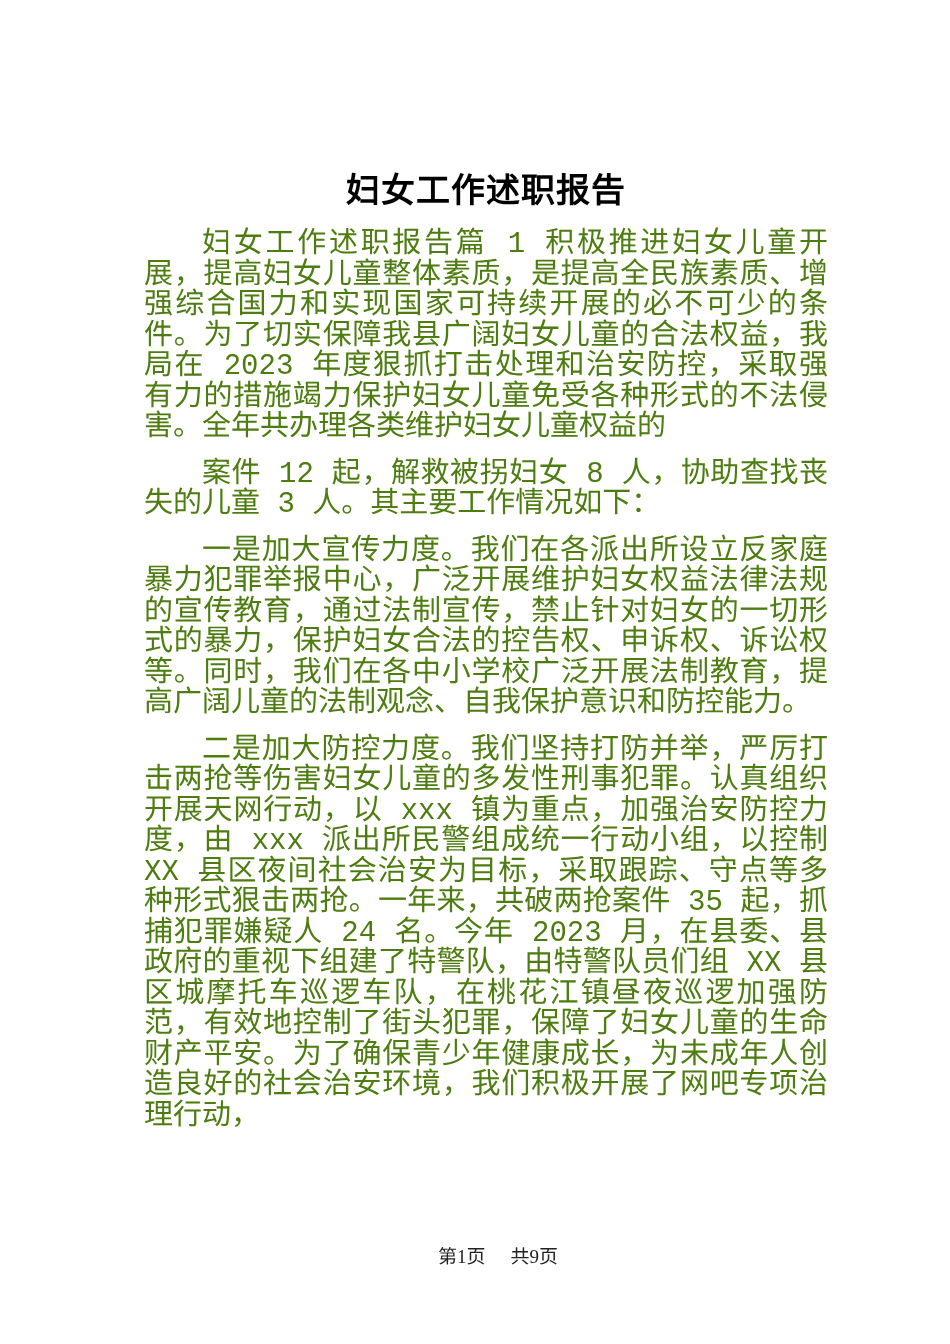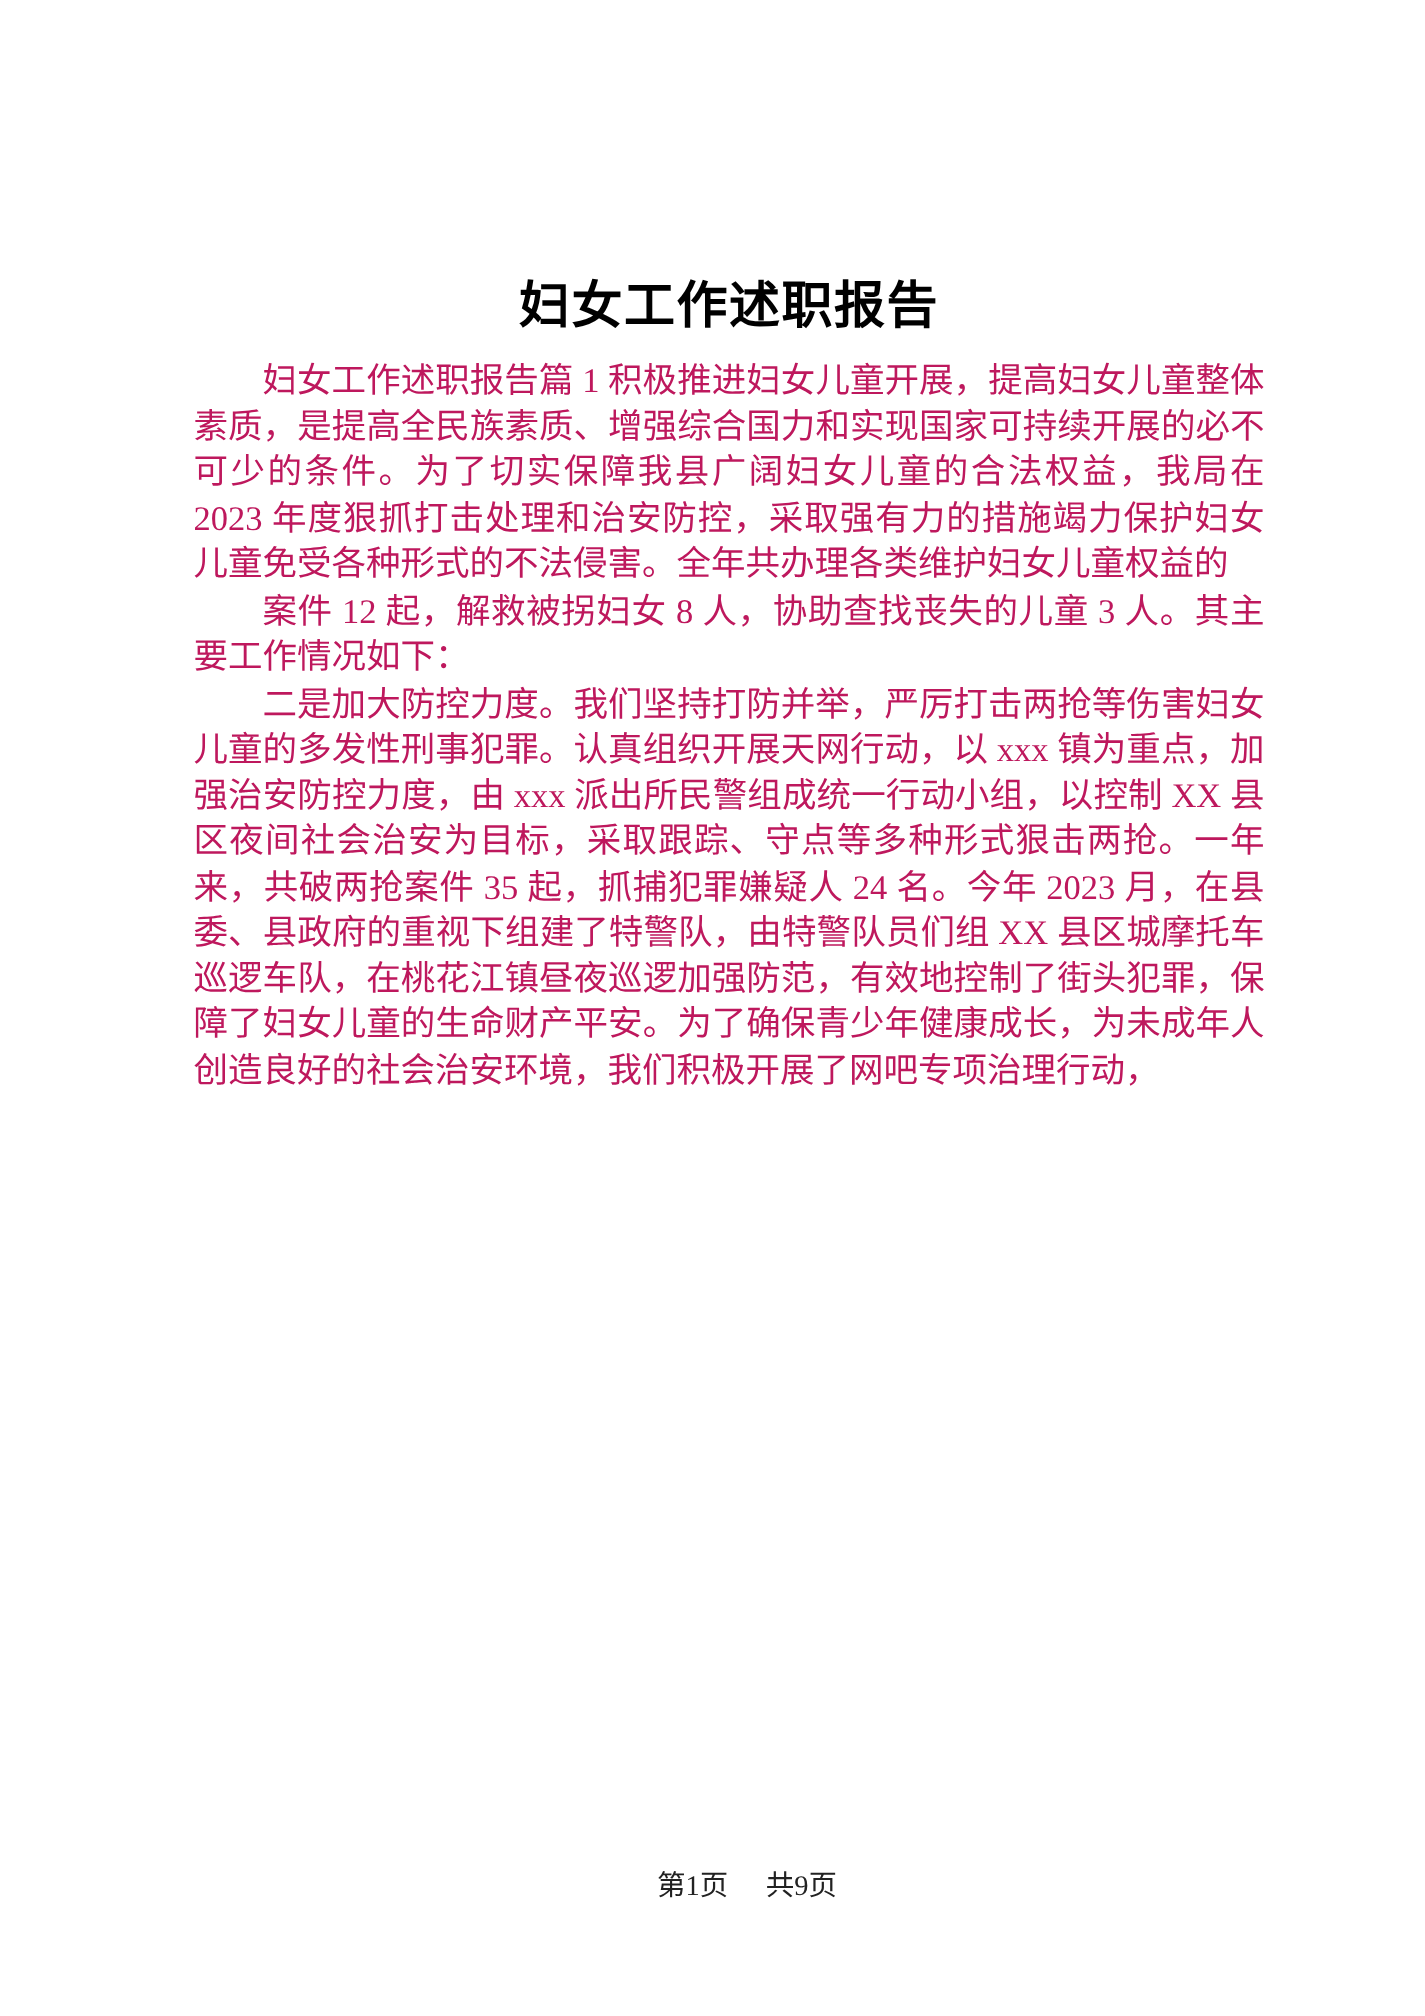--- a/index.html
+++ b/index.html
@@ -12,39 +12,40 @@
     width: 950px;
     height: 1344px;
     background: #ffffff;
     overflow: hidden;
     color: #000;
     font-family: "Liberation Serif", "DejaVu Serif", serif;
   }
   .content {
     position: absolute;
     left: 128px;
-    top: 184px;
+    top: 172px;
     width: 716px;
+    font-family: Liberation Mono, monospace;
   }
   .doc-title {
     margin: 0 0 13px 0;
     font-size: 34px;
     line-height: 42px;
     font-weight: 700;
     text-align: center;
     color: #000;
     letter-spacing: 1px;
   }
   .doc-body p {
-    margin: 1px;
-    font-size: 23px;
+    margin: 16px;
+    font-size: 29px;
     line-height: 30.5px;
     text-align: justify;
     text-indent: 2em;
-    color: #be185d;
+    color: #4d7c0f;
     word-break: break-word;
   }
   .page-footer {
     position: absolute;
     left: 438px;
     top: 1241px;
     font-size: 19px;
     color: #222;
     white-space: nowrap;
   }
@@ -54,19 +55,20 @@
 </style>
 </head>
 <body>
 
 <div class="page">
   <div class="content">
     <h1 class="doc-title">妇女工作述职报告</h1>
     <div class="doc-body">
         <p>妇女工作述职报告篇 1 积极推进妇女儿童开展，提高妇女儿童整体素质，是提高全民族素质、增强综合国力和实现国家可持续开展的必不可少的条件。为了切实保障我县广阔妇女儿童的合法权益，我局在 2023 年度狠抓打击处理和治安防控，采取强有力的措施竭力保护妇女儿童免受各种形式的不法侵害。全年共办理各类维护妇女儿童权益的</p>
         <p>案件 12 起，解救被拐妇女 8 人，协助查找丧失的儿童 3 人。其主要工作情况如下：</p>
+        <p>一是加大宣传力度。我们在各派出所设立反家庭暴力犯罪举报中心，广泛开展维护妇女权益法律法规的宣传教育，通过法制宣传，禁止针对妇女的一切形式的暴力，保护妇女合法的控告权、申诉权、诉讼权等。同时，我们在各中小学校广泛开展法制教育，提高广阔儿童的法制观念、自我保护意识和防控能力。</p>
         <p>二是加大防控力度。我们坚持打防并举，严厉打击两抢等伤害妇女儿童的多发性刑事犯罪。认真组织开展天网行动，以 xxx 镇为重点，加强治安防控力度，由 xxx 派出所民警组成统一行动小组，以控制 XX 县区夜间社会治安为目标，采取跟踪、守点等多种形式狠击两抢。一年来，共破两抢案件 35 起，抓捕犯罪嫌疑人 24 名。今年 2023 月，在县委、县政府的重视下组建了特警队，由特警队员们组 XX 县区城摩托车巡逻车队，在桃花江镇昼夜巡逻加强防范，有效地控制了街头犯罪，保障了妇女儿童的生命财产平安。为了确保青少年健康成长，为未成年人创造良好的社会治安环境，我们积极开展了网吧专项治理行动，</p>
       </div>
   </div>
   <div class="page-footer">
     <span class="pagenum">第1页</span><span class="total">共9页</span>
   </div>
 </div>
 
 </body></html>

